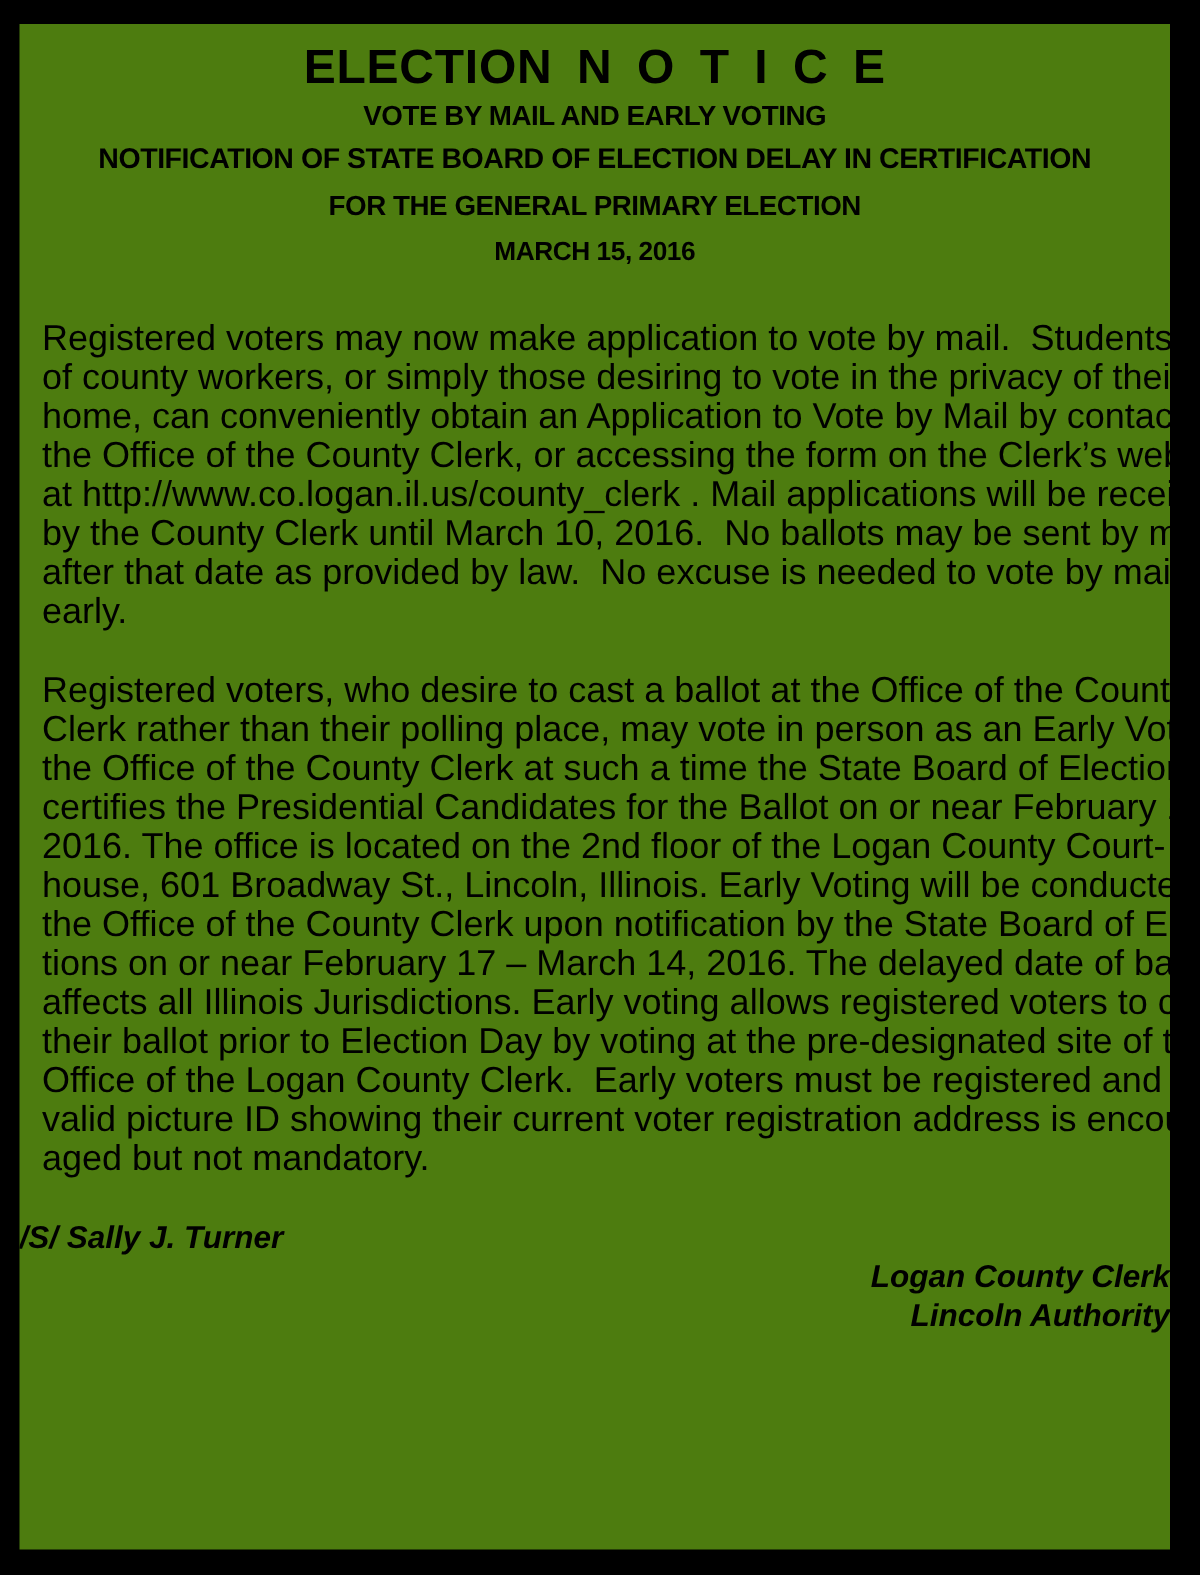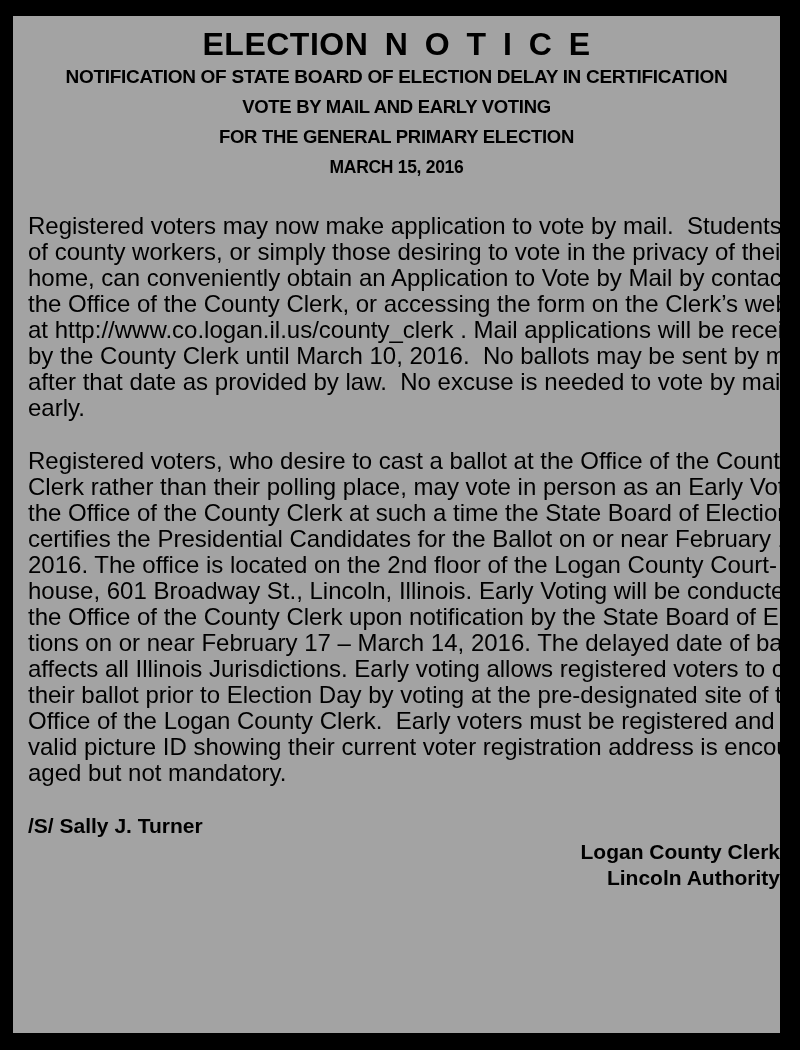--- a/index.html
+++ b/index.html
@@ -13,21 +13,21 @@
     position: relative;
     font-family: "Liberation Sans", sans-serif;
     color: #000000;
   }
   .page {
     position: absolute;
     left: 13px;
     top: 16px;
     width: 767px;
     height: 1017px;
-    background: #a3a3a3;
+    background: #4d7c0f;
     overflow: hidden;
     box-sizing: border-box;
   }
   .headings {
     text-align: center;
   }
   .title {
     font-weight: bold;
     font-size: 32px;
     line-height: 36px;
@@ -50,38 +50,38 @@
     margin-top: 31px;
     padding: 0 4px 0 15px;
   }
   .para {
     white-space: pre;
     font-size: 24px;
     line-height: 26px;
     margin: 0 0 27px 0;
   }
   .signature {
-    padding-left: 15px;
     font-weight: bold;
     font-size: 21px;
     line-height: 26px;
     margin-top: 0;
+    font-style: italic;
   }
   .sig-line { white-space: pre; }
   .sig-indent { padding-left: 31px; text-align: right; }
 </style>
 </head>
 <body>
 
 <div class="page">
 
   <div class="headings">
     <div class="title">ELECTION N O T I C E</div>
+    <div class="sub sub-2">VOTE BY MAIL AND EARLY VOTING</div>
     <div class="sub sub-1">NOTIFICATION OF STATE BOARD OF ELECTION DELAY IN CERTIFICATION</div>
-    <div class="sub sub-2">VOTE BY MAIL AND EARLY VOTING</div>
     <div class="sub sub-3">FOR THE GENERAL PRIMARY ELECTION</div>
     <div class="sub sub-4">MARCH 15, 2016</div>
   </div>
 
   <div class="body-text">
     <p class="para">Registered voters may now make application to vote by mail.  Students, out
 of county workers, or simply those desiring to vote in the privacy of their
 home, can conveniently obtain an Application to Vote by Mail by contacting
 the Office of the County Clerk, or accessing the form on the Clerk’s website
 at http://www.co.logan.il.us/county_clerk . Mail applications will be received

